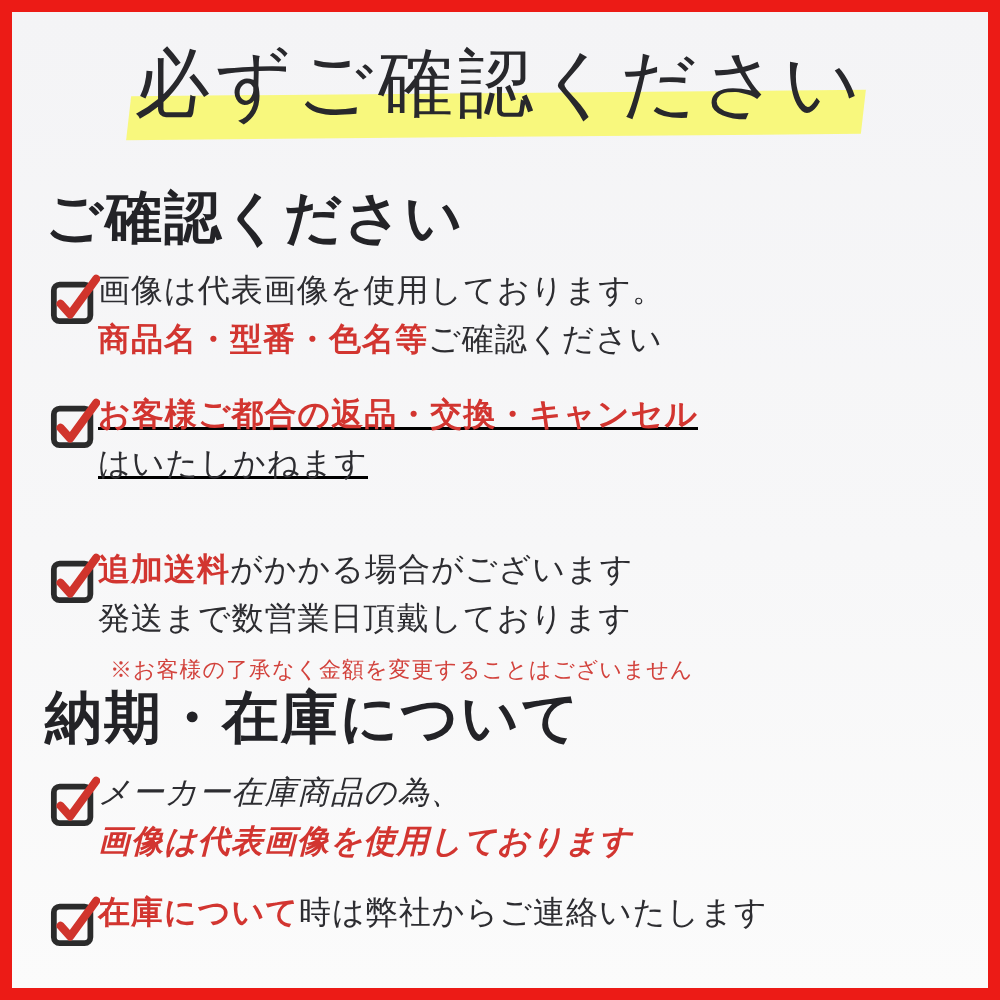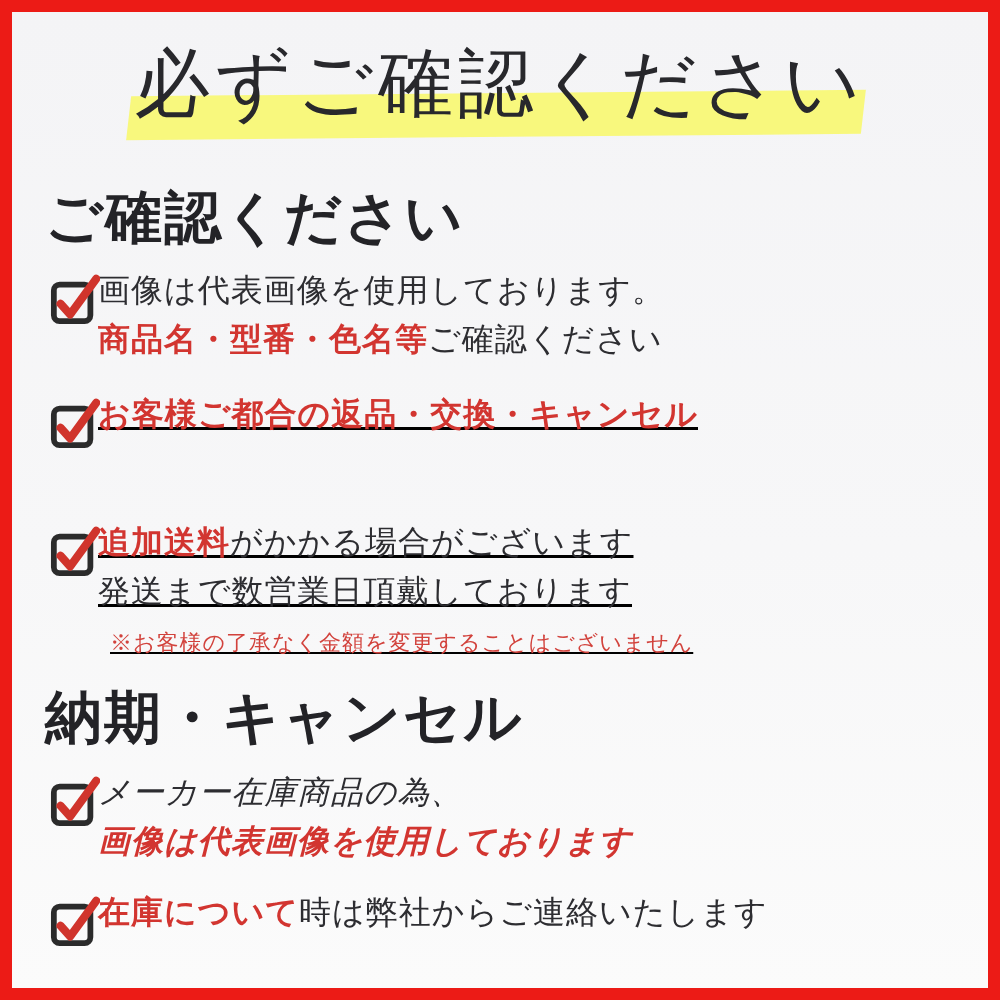--- a/index.html
+++ b/index.html
@@ -47,21 +47,21 @@
   }
   .sec1{top:176px;}
   .sec2{top:676px;}
   
   .item{
     position:absolute;
     left:38px;right:20px;
   }
   .it1{top:254px;}
   .it2{top:378px;text-decoration:underline;}
-  .it3{top:506px;text-decoration:underline;}
+  .it3{top:533px;}
   .it4{top:756px;font-style:italic;}
   .it5{top:876px;}
   .cb{
     position:absolute;
     left:0;top:6px;
     width:50px;height:54px;
   }
   .lines{margin-left:48px;}
   .line{
     font-size:32px;
@@ -108,40 +108,43 @@
 
   <div class="item it2">
     <svg class="cb" viewBox="0 0 52 54">
       <rect x="4" y="12" width="38" height="38" rx="6" fill="none" stroke="#2b2b2b" stroke-width="6"></rect>
       <path d="M 11 32 L 21 43 L 48 6" fill="none" stroke="#d0342c" stroke-width="8.5" stroke-linecap="round" stroke-linejoin="round"></path>
     </svg>
     <div class="lines">
       <div class="line">
         <span class="seg-red">お客様ご都合の返品・交換・キャンセル</span>
       </div>
+      <div class="line">
+        <span class="seg-black">はいたしかねます</span>
+      </div>
     </div>
   </div>
 
   <div class="item it3">
     <svg class="cb" viewBox="0 0 52 54">
       <rect x="4" y="12" width="38" height="38" rx="6" fill="none" stroke="#2b2b2b" stroke-width="6"></rect>
       <path d="M 11 32 L 21 43 L 48 6" fill="none" stroke="#d0342c" stroke-width="8.5" stroke-linecap="round" stroke-linejoin="round"></path>
     </svg>
     <div class="lines">
       <div class="line">
         <span class="seg-red">追加送料</span><span class="seg-black">がかかる場合がございます</span>
       </div>
       <div class="line">
         <span class="seg-black">発送まで数営業日頂戴しております</span>
       </div>
       <div class="note">※お客様の了承なく金額を変更することはございません</div>
     </div>
   </div>
 
-  <h2 class="sec-heading sec2">納期・キャンセル</h2>
+  <h2 class="sec-heading sec2">納期・在庫について</h2>
 
   <div class="item it4">
     <svg class="cb" viewBox="0 0 52 54">
       <rect x="4" y="12" width="38" height="38" rx="6" fill="none" stroke="#2b2b2b" stroke-width="6"></rect>
       <path d="M 11 32 L 21 43 L 48 6" fill="none" stroke="#d0342c" stroke-width="8.5" stroke-linecap="round" stroke-linejoin="round"></path>
     </svg>
     <div class="lines">
       <div class="line">
         <span class="seg-black">メーカー在庫商品の為、</span>
       </div>

